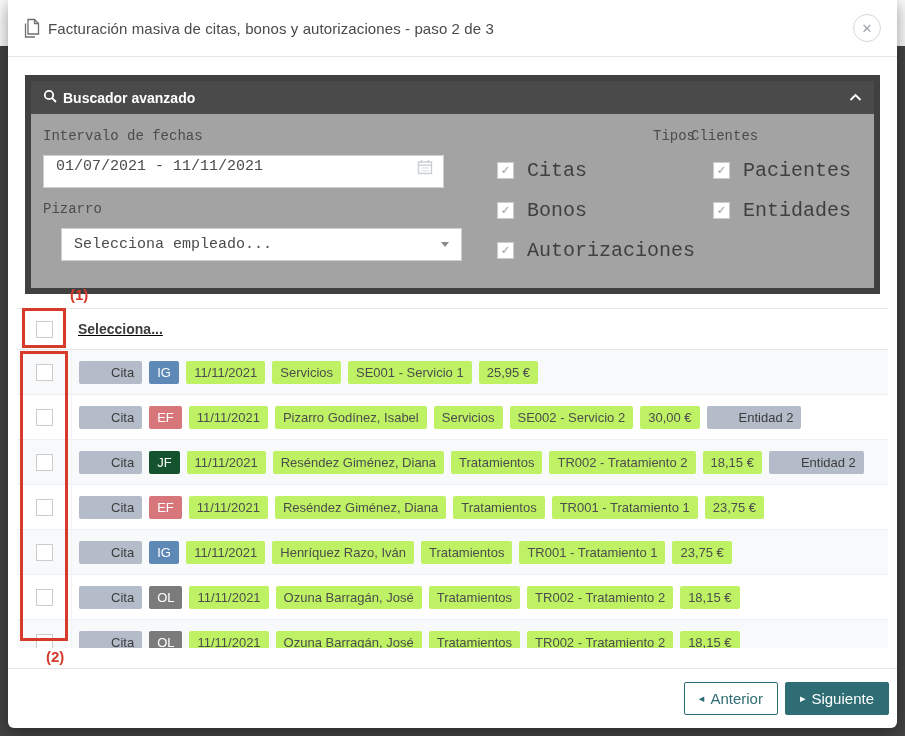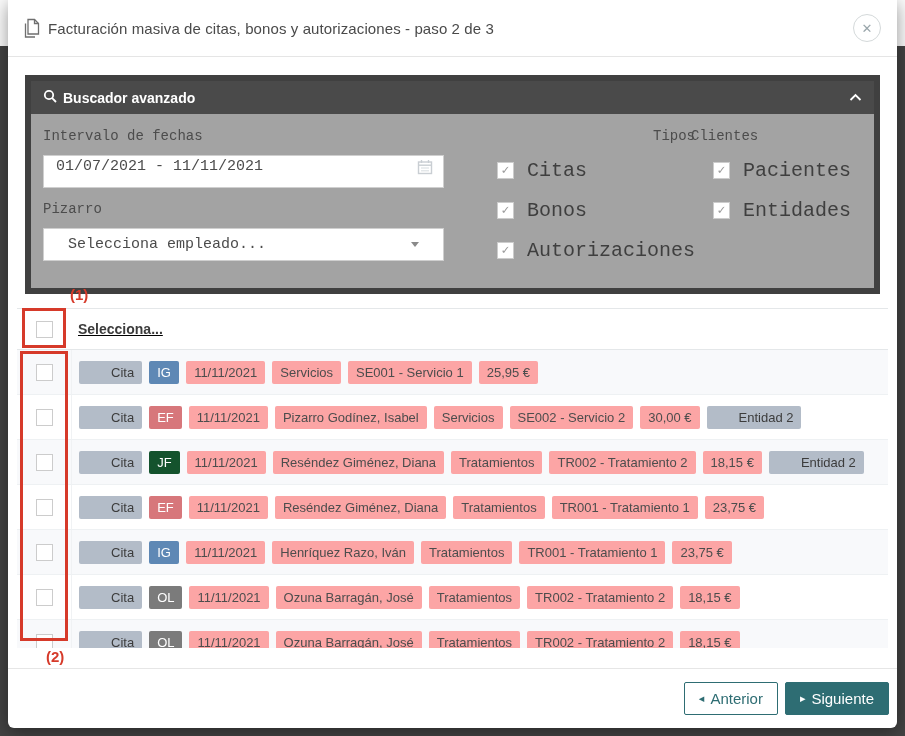--- a/index.html
+++ b/index.html
@@ -29,22 +29,22 @@
   .panel-header .chev { margin-left:auto; display:flex; }
   .panel-body { position:relative; height:174px; background:#a3a3a3;font-family:Liberation Mono, monospace; }
   .fld-label { position:absolute; font-size:14px; color:#4c4c4c; }
   .lbl-dates { left:12px; top:14px; }
   .lbl-emp   { left:12px; top:87px; }
   .inputbox { position:absolute; left:12px; width:401px; height:33px; border:1px solid #cfcfcf;
               display:flex; align-items:center; padding:0 10px 10px 12px; font-size:15px; color:#4c4c4c;
               background:#fff; cursor:text; }
   .date-input { top:41px; }
   .inputbox .cal { margin-left:auto; display:flex; }
-  .selectbox { position:absolute; left:12px; top:114px; width:401px; height:33px; border:1px solid #cfcfcf;
-               display:flex; align-items:center; padding:0 24px; font-size:15px; color:#4c4c4c;
+  .selectbox { position:absolute; left:30px; top:114px; width:401px; height:33px; border:1px solid #cfcfcf;
+               display:flex; align-items:center; padding:0 12px; font-size:15px; color:#4c4c4c;
                background:#fff; cursor:pointer; }
   .caret { margin-left:auto; width:0; height:0; border-left:4.5px solid transparent;
            border-right:4.5px solid transparent; border-top:5px solid #8a8a8a; }
   .checks { position:absolute; top:14px; }
   .checks.types   { left:444px;text-align:right; }
   .checks.clients { left:660px; }
   .group-label { font-size:14px; color:#4c4c4c; margin-bottom:15px; }
   .check-row { display:flex; align-items:center; gap:13px; margin:0 0 17px 22px; }
   .cb { width:17px; height:17px; border:1px solid #ccc; background:#fff; display:flex;
         align-items:center; justify-content:center; flex:0 0 17px; }
@@ -58,21 +58,21 @@
   .cb-cell { flex:0 0 55px; width:55px; display:flex; justify-content:center; align-items:center;
              align-self:stretch; }
   .t-title { font-size:14px; font-weight:bold; color:#3c3c3c; margin-left:6px; }
   .t-body { height:298px; overflow:hidden; }
   .row { display:flex; align-items:center; height:45px; gap:7px; border-bottom:1px solid #eef1f3;
          background:#fff; }
   .row:nth-child(odd) { background:#f8f9fb; }
   .row .cb-cell { border-right:1px solid #f0f2f4; }
   .row .badge:first-of-type { margin-left:8px; }
   .badge { display:inline-block; padding:4px 8px; font-size:13px; border-radius:2px;
-           white-space:nowrap; color:#4d4d4d; background:#fca5a5; }
+           white-space:nowrap; color:#4d4d4d; background:#bef264; }
   .b-type, .b-entity { background:#b3bcc8; color:#3c3c3c;padding-left:32px; }
   .b-init { color:#fff; min-width:30px; text-align:center; }
 
   
   .annotation { position:absolute; color:#d63a2a; font-weight:bold; font-size:15px; z-index:5; }
   .ann-1 { left:62px; top:286px; }
   .ann-2 { left:38px; top:648px; }
   .red-box { position:absolute; border:3px solid #d63a2a; z-index:4; pointer-events:none; }
   .box1 { left:14px; top:308px; width:44px; height:40px; }
   .box2 { left:12px; top:351px; width:48px; height:290px; }

